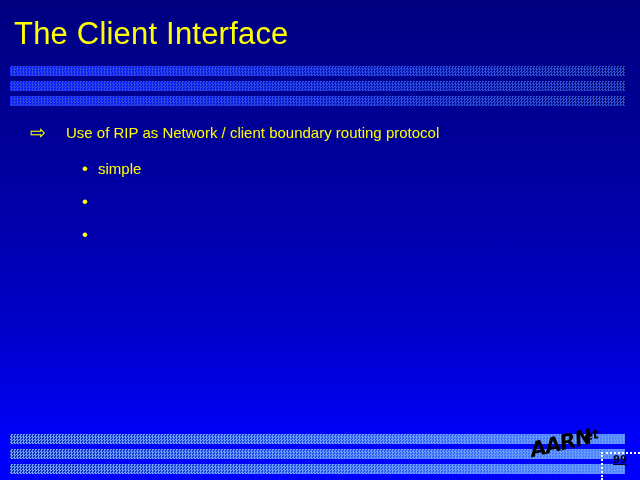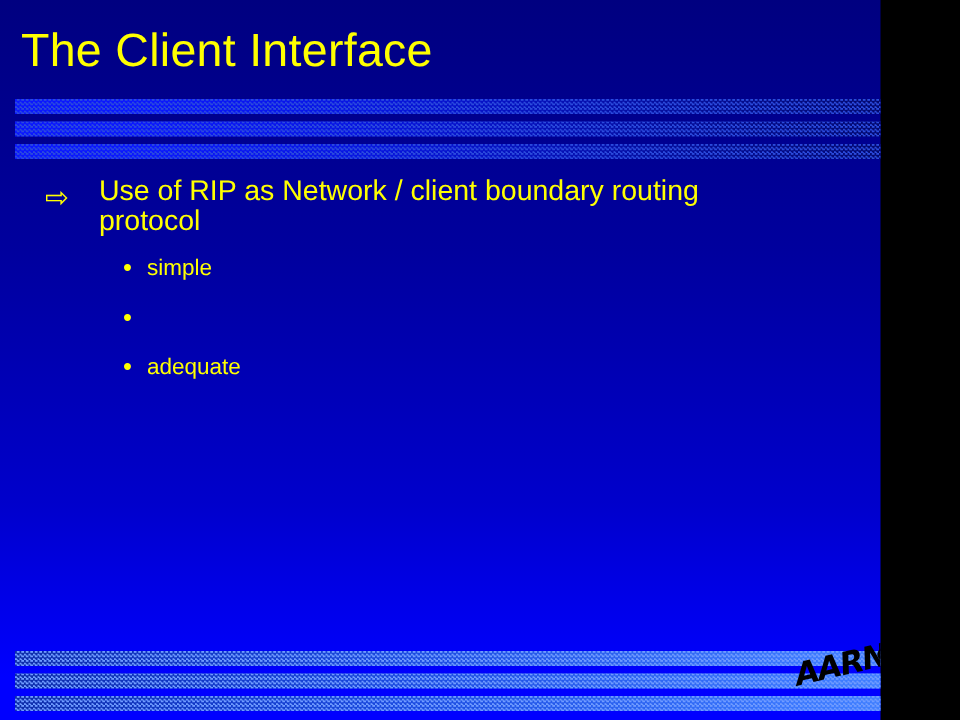--- a/index.html
+++ b/index.html
@@ -2,21 +2,21 @@
 <html><head>
 <meta charset="utf-8">
 <style>
   html, body {
     margin: 0;
     padding: 0;
     background: #000000;
   }
   #slide {
     position: relative;
-    width: 587px;
+    width: 640px;
     height: 480px;
     overflow: hidden;
     background: linear-gradient(to bottom, #000080 0%, #00009e 35%, #0000cc 70%, #0000ff 94%, #0000ff 100%);
     font-family: "Liberation Sans", sans-serif;
   }
 
   
   .bar {
     position: absolute;
     left: 10px;
@@ -70,22 +70,22 @@
   .arrow-bullet {
     flex: 0 0 auto;
     width: 36px;
     color: #ffff00;
     font-size: 19px;
     line-height: 26px;
     padding-top: 2px;
   }
   .level1-text {
     color: #ffff00;
-    font-size: 19px;
-    line-height: 20px;
+    font-size: 15px;
+    line-height: 30px;
     max-width: 470px;
   }
   .level2 {
     display: flex;
     align-items: flex-start;
     margin-left: 52px;
     margin-top: 8px;
   }
   .dot-bullet {
     flex: 0 0 auto;
@@ -180,21 +180,20 @@
       <span class="dot-bullet">•</span>
       <span class="level2-text">simple</span>
     </div>
 
     <div class="level2">
       <span class="dot-bullet">•</span>
     </div>
 
     <div class="level2">
       <span class="dot-bullet">•</span>
-      <span class="level2-text">adequate</span>
     </div>
 
   </div>
 
   <div class="bar bar-bottom" id="bar-bot-1"></div>
   <div class="bar bar-bottom" id="bar-bot-2"></div>
   <div class="bar bar-bottom" id="bar-bot-3"></div>
 
   <div id="logo">
     <span id="logo-main">AARN</span>

